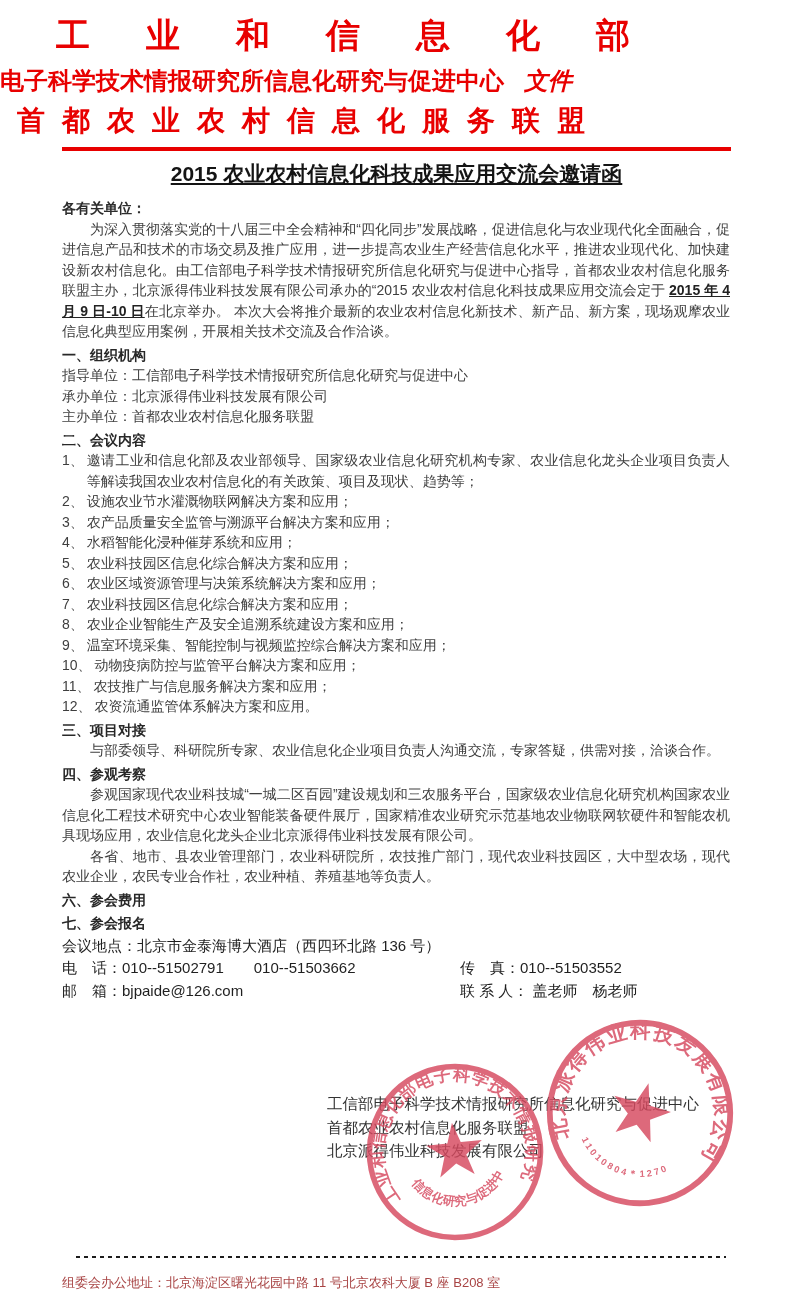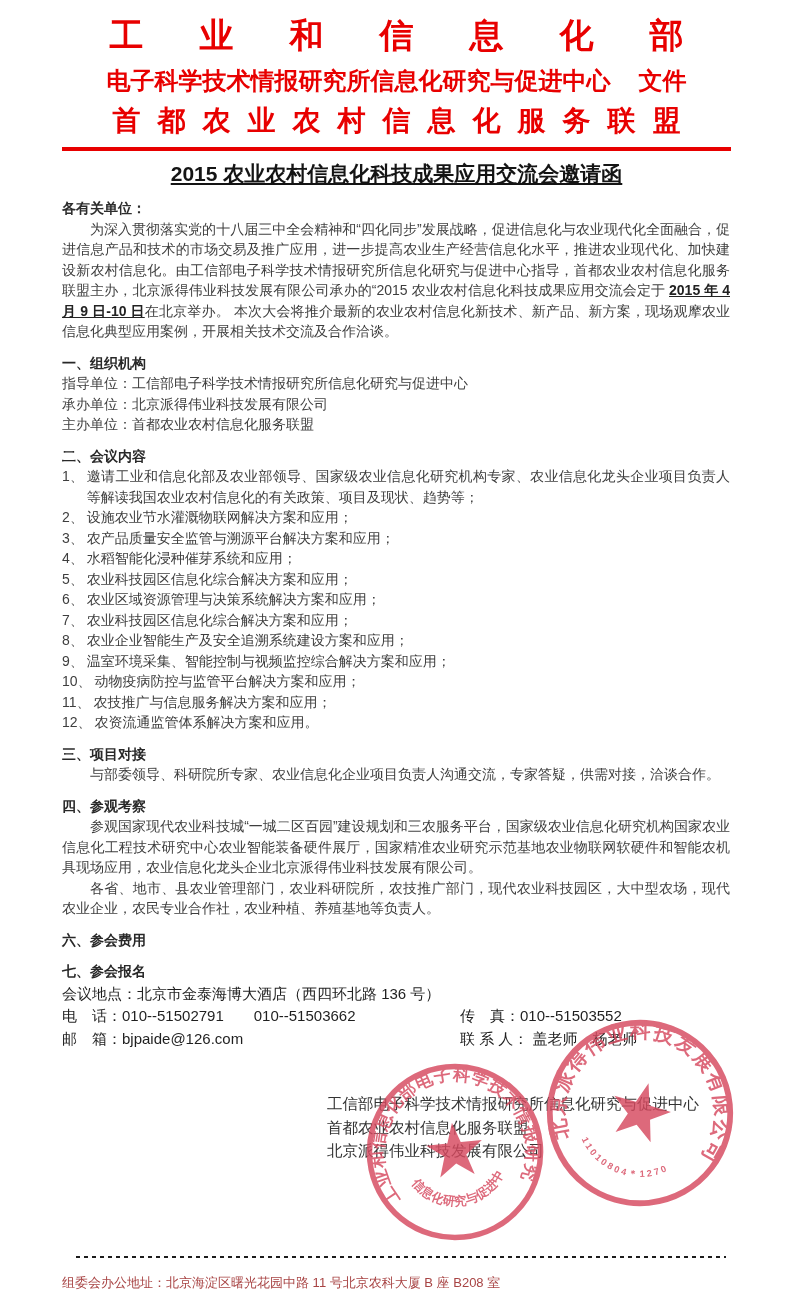--- a/index.html
+++ b/index.html
@@ -2,33 +2,33 @@
 <html><head>
 <meta charset="utf-8">
 <style>
   * { margin:0; padding:0; box-sizing:border-box; }
   html,body { background:#ffffff; }
   .page {
     position:relative; width:793px; height:1307px; background:#fff;
     font-family:"Liberation Sans", sans-serif; color:#3e3e3e; overflow:hidden;
   }
   
-  .hdr { text-align:center; color:#e80000; font-weight:bold; }
+  .hdr { color:#e80000; font-weight:bold; }
   .hdr-1 { padding-top:16px; font-size:34px; letter-spacing:56px; padding-left:56px; line-height:38px; }
   .hdr-2 { margin-top:11px; font-size:24px; line-height:32px; }
-  .hdr-2 .suffix { margin-left:28px; }
+  .hdr-2 .suffix { margin-left:20px;font-style:italic; }
   .hdr-3 { margin-top:7px; font-size:28px; letter-spacing:17px; padding-left:17px; line-height:34px; }
   .rule { height:4px; background:#e80000; margin:9px 62px 0 62px; }
   .doc-title { margin-top:9px; text-align:center; font-size:21px; font-weight:bold; color:#141414;text-decoration:underline; }
   
   .body { margin:10px 63px 0 62px; font-size:14px; line-height:20.5px; text-align:justify; }
   .salutation { font-weight:600; color:#2d2d2d; }
   .para { text-indent:2em; }
   .date-strong { font-weight:bold; text-decoration:underline; color:#222; }
-  .sec-h { font-weight:bold; color:#282828; margin-top:11px; }
+  .sec-h { font-weight:bold; color:#282828; margin-top:3px; }
   .li { display:flex; }
   .li .num { white-space:nowrap; margin-right:3px; }
   .li .txt { flex:1; }
   .indent-para { text-indent:2em; }
   
   .reg { font-size:15px; font-weight:500; color:#1f1f1f; line-height:22.5px; margin-top:1px; }
   .reg-row { display:flex; }
   .reg-left { width:398px; }
   
   .sig { position:absolute; left:327px; top:1092px; font-size:15.5px; line-height:23.5px; color:#333; z-index:1; }

